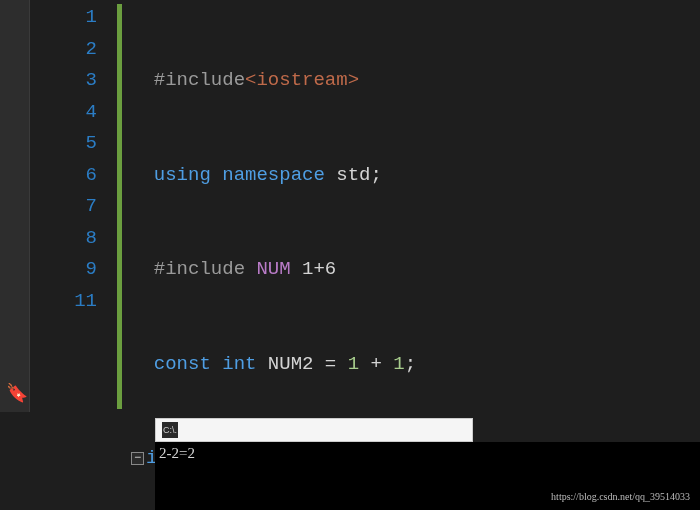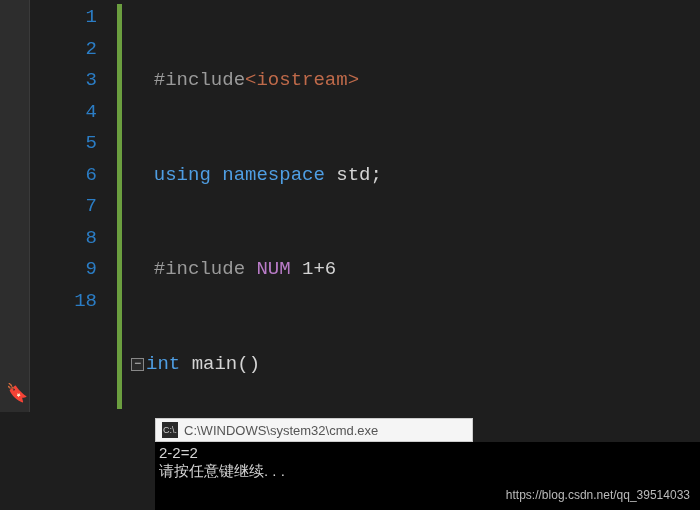--- a/index.html
+++ b/index.html
@@ -108,75 +108,74 @@
       font-size: 9px;
     }
     .console-output {
       position: absolute;
       top: 442px;
       left: 155px;
       width: 545px;
       height: 68px;
       background: #000;
       color: #d4d4d4;
-      font-family: Liberation Sans, sans-serif;
+      font-family: Liberation Serif, serif;
       font-size: 15px;
       line-height: 18px;
       padding: 2px 4px;
     }
     .watermark {
       position: absolute;
       bottom: 8px;
       right: 10px;
       color: #bbb;
-      font-family: Liberation Sans, sans-serif;
-      font-size: 12px;
+      font-family: Liberation Serif, serif;
+      font-size: 10px;
     }
   </style>
 </head>
 <body>
 
 <div class="editor-area">
   <div class="sidebar">
     <div class="bookmark-icon">🔖</div>
   </div>
   <div class="gutter">
     <div class="gutter-line">1</div>
     <div class="gutter-line">2</div>
     <div class="gutter-line">3</div>
     <div class="gutter-line">4</div>
     <div class="gutter-line">5</div>
     <div class="gutter-line">6</div>
     <div class="gutter-line">7</div>
     <div class="gutter-line">8</div>
     <div class="gutter-line">9</div>
-    <div class="gutter-line">18</div>
+    <div class="gutter-line">11</div>
   </div>
   <div class="change-bar">
     <div class="green-bar"></div>
   </div>
   <div class="code-area">
     <div class="code-line">  <span class="pp">#include</span><span class="str">&lt;iostream&gt;</span></div>
     <div class="code-line">  <span class="kw">using</span> <span class="kw">namespace</span> <span class="id">std</span><span>;</span></div>
     <div class="code-line">  <span class="pp">#include</span> <span class="mac">NUM</span> <span class="id">1+6</span></div>
+    <div class="code-line">  <span class="kw">const</span> <span class="kw">int</span> <span class="id">NUM2</span><span> = </span><span class="num">1</span><span> + </span><span class="num">1</span><span>;</span></div>
     <div class="code-line"><span class="fold-box">−</span><span class="kw">int</span> <span class="id">main</span><span>()</span></div>
     
     
     
     
     
     
     
     
   </div>
 </div>
 
 <div class="console-titlebar">
   <span class="console-icon">C:\.</span>
-  <span>C:\WINDOWS\system32\cmd.exe</span>
 </div>
 
 <div class="console-output">
   <div>2-2=2</div>
-  <div>请按任意键继续. . .</div>
 </div>
 
 <div class="watermark">https://blog.csdn.net/qq_39514033</div>
 
 </body></html>

